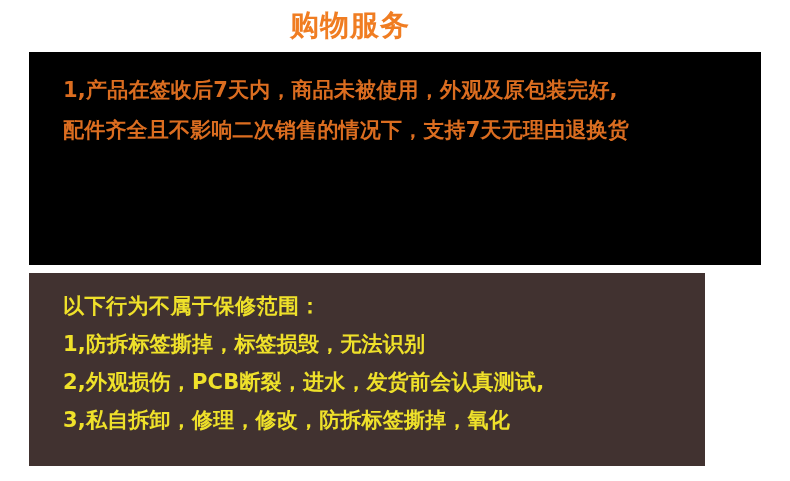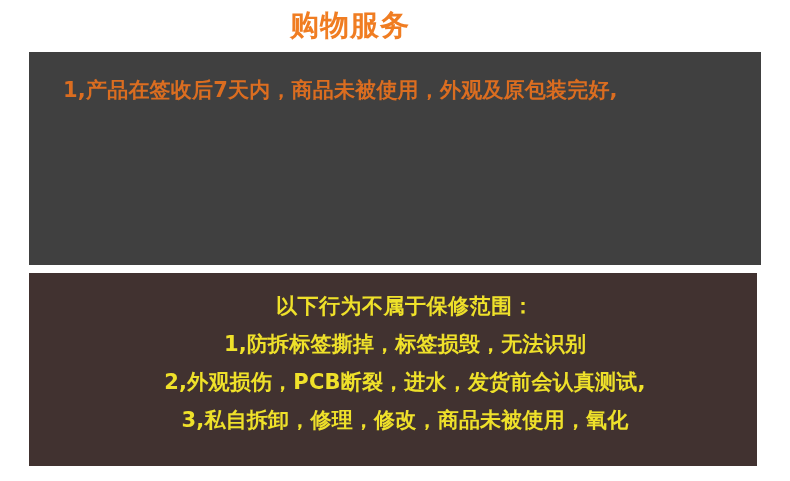--- a/index.html
+++ b/index.html
@@ -42,30 +42,29 @@
     position: absolute;
     box-sizing: border-box;
     overflow: hidden;
   }
 
   .panel-policy {
     left: 29px;
     top: 52px;
     width: 732px;
     height: 213px;
-    background: #404040;
+    background: #000000;
   }
 
   .panel-exclusions {
     left: 29px;
     top: 273px;
-    width: 728px;
+    width: 676px;
     height: 193px;
     background: #413230;
-    text-align: center;
   }
 
   .panel-body {
     position: absolute;
     left: 34px;
     right: 10px;
     top: 0;
   }
 
   .panel-policy .panel-body {
@@ -101,25 +100,26 @@
 </head>
 <body>
 
 <div class="page">
 
   <div class="page-title">购物服务</div>
 
   <div class="panel panel-policy">
     <div class="panel-body">
       <div class="line">1,产品在签收后7天内，商品未被使用，外观及原包装完好,</div>
+      <div class="line">配件齐全且不影响二次销售的情况下，支持7天无理由退换货</div>
     </div>
   </div>
 
   <div class="panel panel-exclusions">
     <div class="panel-body">
       <div class="line heading">以下行为不属于保修范围：</div>
       <div class="line">1,防拆标签撕掉，标签损毁，无法识别</div>
       <div class="line">2,外观损伤，PCB断裂，进水，发货前会认真测试,</div>
-      <div class="line">3,私自拆卸，修理，修改，商品未被使用，氧化</div>
+      <div class="line">3,私自拆卸，修理，修改，防拆标签撕掉，氧化</div>
     </div>
   </div>
 
 </div>
 
 </body></html>

